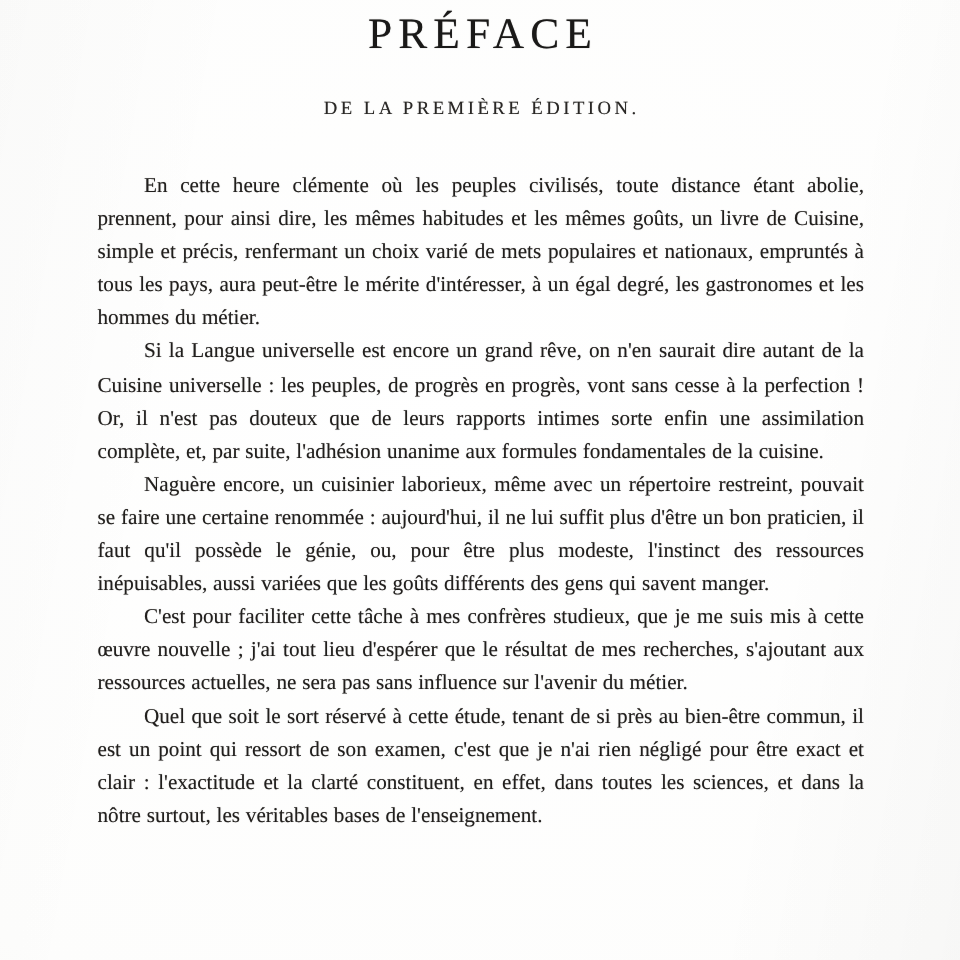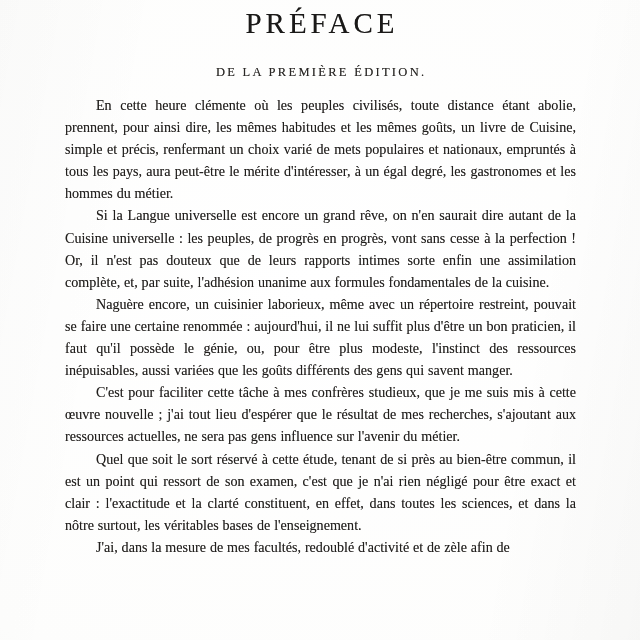--- a/index.html
+++ b/index.html
@@ -67,21 +67,21 @@
     letter-spacing: 2.3px;
     text-indent: 2.3px;
     color: #2a2826;
     text-shadow: 0 0 0.5px rgba(40,38,36,0.5);
   }
 
   
   .body-text {
     position: absolute;
     left: 65px;
-    top: 94px;
+    top: 113px;
     width: 511px;
     font-size: 14.1px;
     line-height: 22.1px;
     text-align: justify;
     text-justify: inter-word;
     color: #211f1d;
     text-shadow: 0 0 0.55px rgba(45,42,40,0.50);
   }
 
   .body-text p {
@@ -104,18 +104,17 @@
 <div class="content">
 
   <h1 class="doc-title">PRÉFACE</h1>
 
   <h2 class="doc-subtitle">DE LA PREMIÈRE ÉDITION.</h2>
 
   <div class="body-text">
     <p>En cette heure clémente où les peuples civilisés, toute distance étant abolie, prennent, pour ainsi dire, les mêmes habitudes et les mêmes goûts, un livre de Cuisine, simple et précis, renfermant un choix varié de mets populaires et nationaux, empruntés à tous les pays, aura peut-être le mérite d'intéresser, à un égal degré, les gastronomes et les hommes du métier.</p>
     <p>Si la Langue universelle est encore un grand rêve, on n'en saurait dire autant de la Cuisine universelle : les peuples, de progrès en progrès, vont sans cesse à la perfection ! Or, il n'est pas douteux que de leurs rapports intimes sorte enfin une assimilation complète, et, par suite, l'adhésion unanime aux formules fondamentales de la cuisine.</p>
     <p>Naguère encore, un cuisinier laborieux, même avec un répertoire restreint, pouvait se faire une certaine renommée : aujourd'hui, il ne lui suffit plus d'être un bon praticien, il faut qu'il possède le génie, ou, pour être plus modeste, l'instinct des ressources inépuisables, aussi variées que les goûts différents des gens qui savent manger.</p>
-    <p>C'est pour faciliter cette tâche à mes confrères studieux, que je me suis mis à cette œuvre nouvelle ; j'ai tout lieu d'espérer que le résultat de mes recherches, s'ajoutant aux ressources actuelles, ne sera pas gens influence sur l'avenir du métier.</p>
+    <p>C'est pour faciliter cette tâche à mes confrères studieux, que je me suis mis à cette œuvre nouvelle ; j'ai tout lieu d'espérer que le résultat de mes recherches, s'ajoutant aux ressources actuelles, ne sera pas sans influence sur l'avenir du métier.</p>
     <p>Quel que soit le sort réservé à cette étude, tenant de si près au bien-être commun, il est un point qui ressort de son examen, c'est que je n'ai rien négligé pour être exact et clair : l'exactitude et la clarté constituent, en effet, dans toutes les sciences, et dans la nôtre surtout, les véritables bases de l'enseignement.</p>
-    <p class="clipped">J'ai, dans la mesure de mes facultés, redoublé d'activité et de zèle afin de</p>
   </div>
 
 </div>
 
 </body></html>

